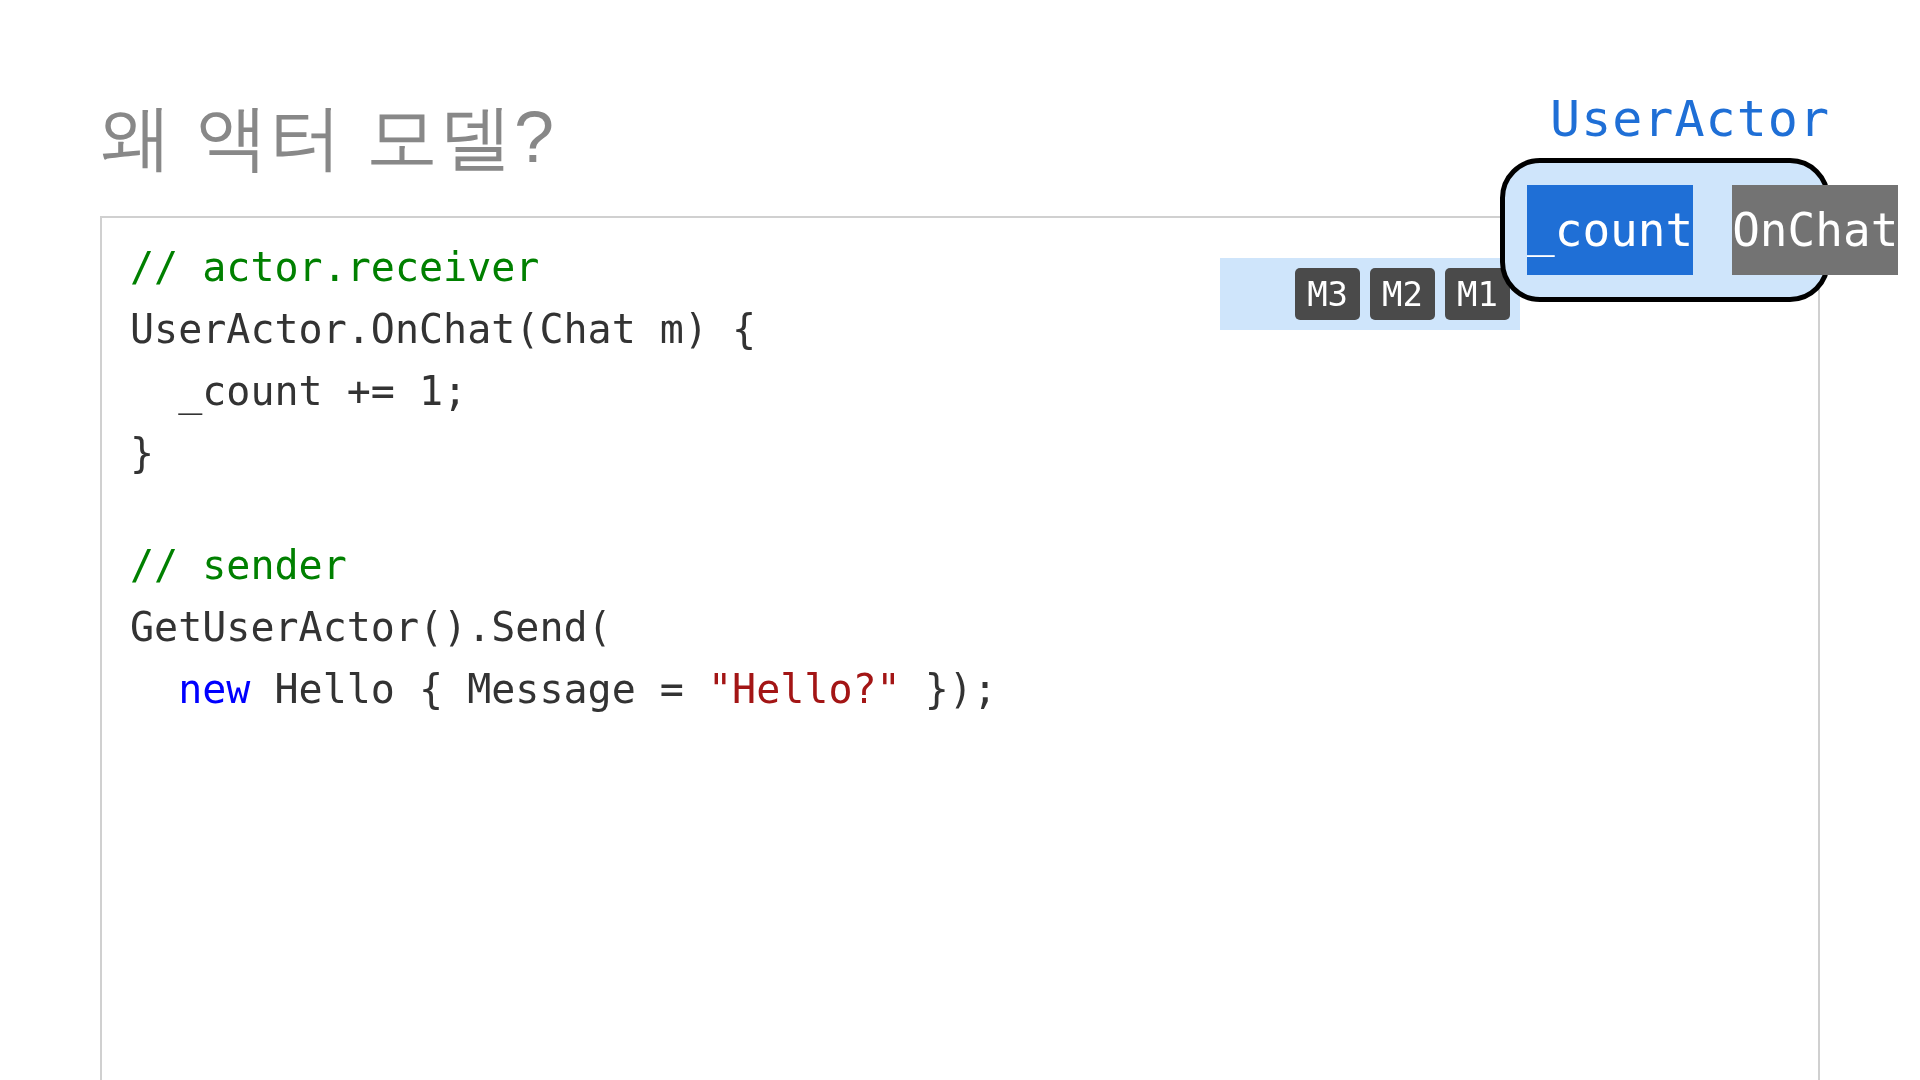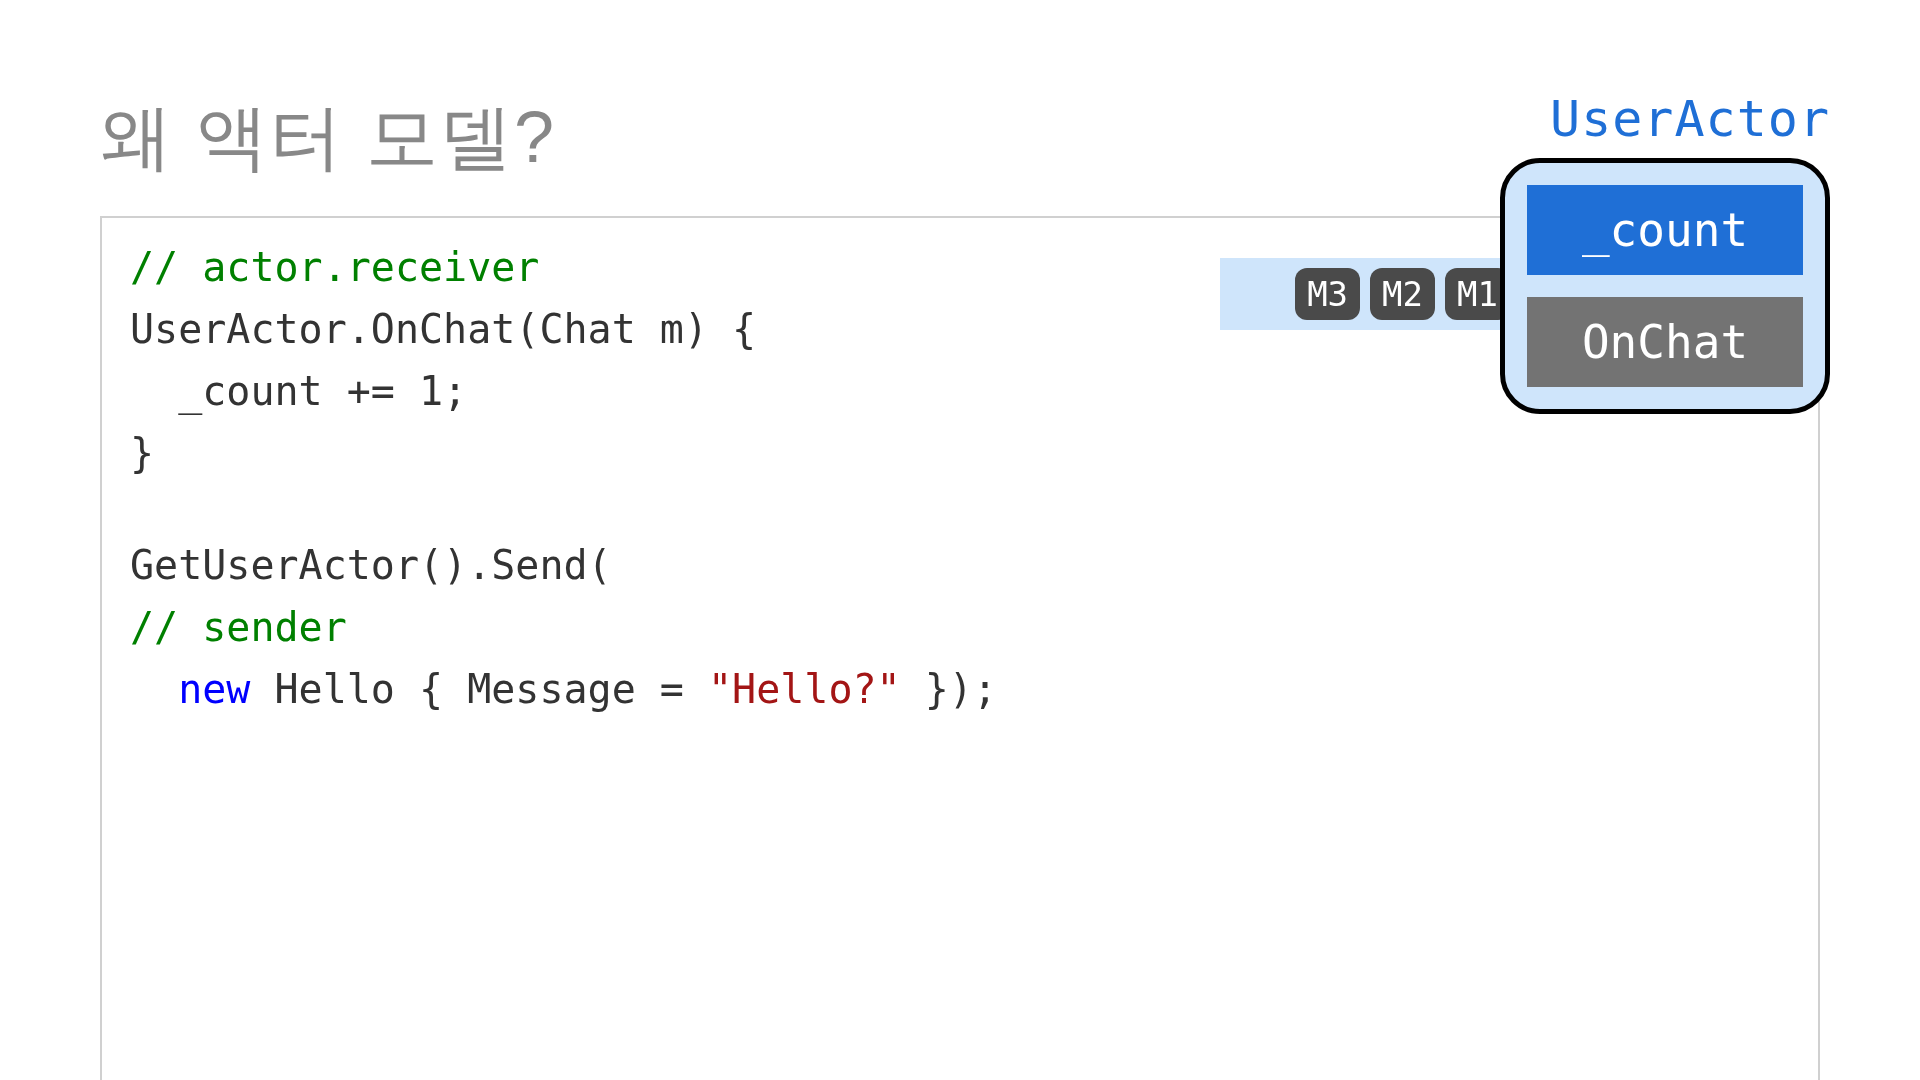--- a/index.html
+++ b/index.html
@@ -68,33 +68,33 @@
     align-items: center;
     justify-content: flex-end;
     padding-right: 10px;
     gap: 10px;
   }
   .msg-chip {
     background: #4a4a4a;
     color: #ffffff;
     font-size: 34px;
     padding: 6px 12px;
-    border-radius: 12px;
+    border-radius: 5px;
     font-family: 'Consolas', 'Monaco', monospace;
   }
   .actor-box {
     position: relative;
     width: 330px;
     background: #cfe5fb;
     border: 5px solid #000000;
     border-radius: 40px;
     padding: 22px;
     display: flex;
-    flex-direction: column;
-    gap: 22px;
+    flex-direction: row;
+    gap: 39px;
     z-index: 2;
   }
   .state-box {
     background: #1f6fd6;
     color: #ffffff;
     font-size: 46px;
     text-align: center;
     padding: 18px 0;
     font-family: 'Consolas', 'Monaco', monospace;
   }
@@ -112,22 +112,22 @@
 
 <div class="slide">
   <div class="title">왜 액터 모델?</div>
 
   <div class="code-box">
     <div class="code-line comment">// actor.receiver</div>
     <div class="code-line">UserActor.OnChat(Chat m) {</div>
     <div class="code-line">  _count += 1;</div>
     <div class="code-line">}</div>
     <div class="code-gap"></div>
+    <div class="code-line comment">// sender</div>
     <div class="code-line">GetUserActor().Send(</div>
-    <div class="code-line comment">// sender</div>
     <div class="code-line"><span>  </span><span class="keyword">new</span><span> Hello { Message = </span><span class="string">"Hello?"</span><span> });</span></div>
   </div>
 
   <div class="diagram-area">
     <div class="actor-label">UserActor</div>
     <div class="actor-group">
       <div class="queue-bar">
         <div class="msg-chip">M3</div>
         <div class="msg-chip">M2</div>
         <div class="msg-chip">M1</div>

